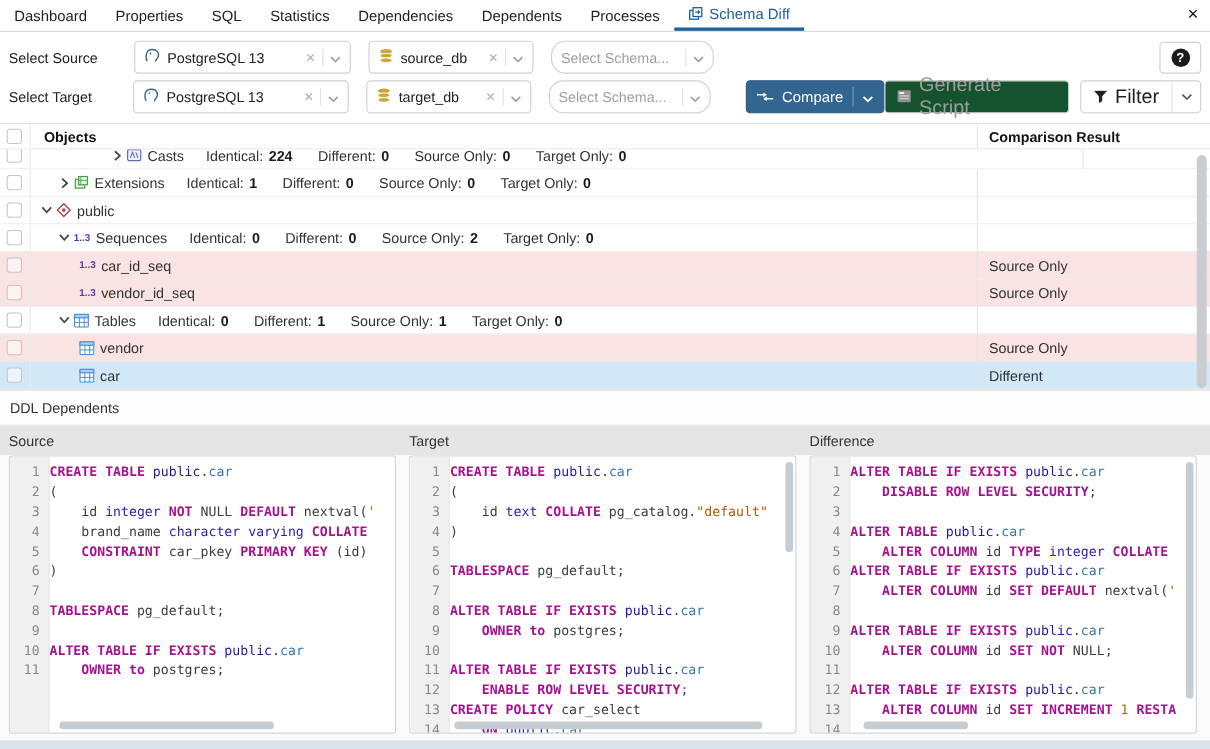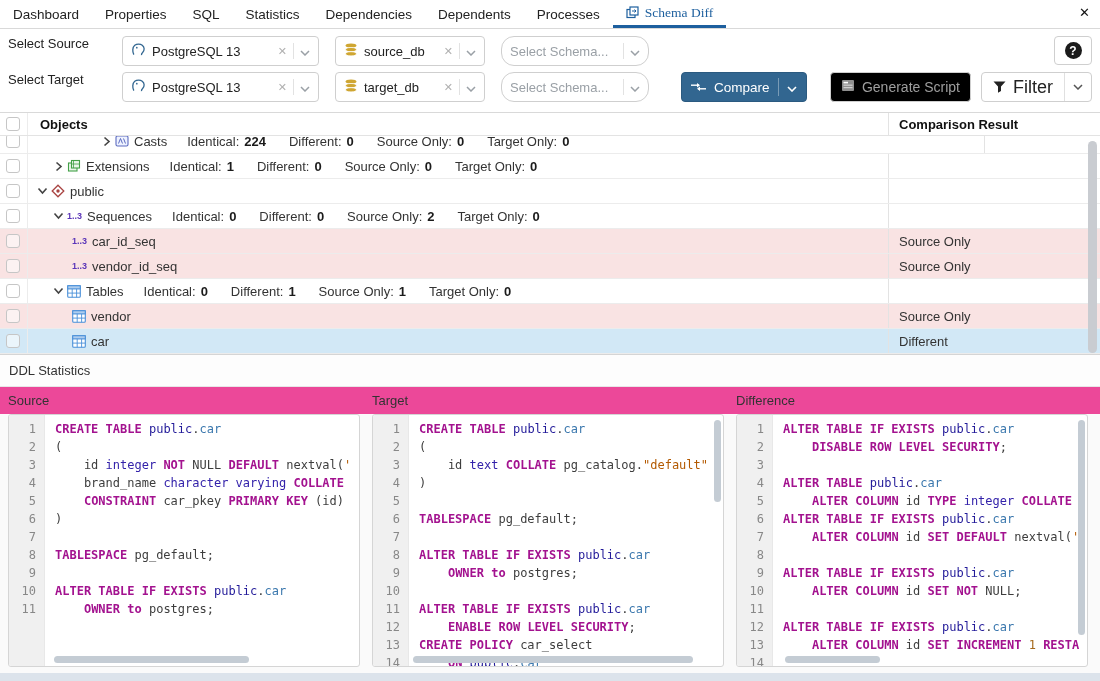--- a/index.html
+++ b/index.html
@@ -5,41 +5,41 @@
   * { box-sizing: border-box; }
   html,body { margin:0; padding:0; }
   body {
     width:1100px; height:681px; overflow:hidden; position:relative;
     font-family:"Liberation Sans", sans-serif; font-size:13px; color:#222;
     background:#fff;
   }
   
   .tabbar { height:29px; display:flex; align-items:stretch; border-bottom:1px solid #d9d9d9; background:#fff; position:relative; }
   .tab { padding:0 13px; display:flex; align-items:center; gap:6px; color:#222; font-size:13.5px; cursor:pointer; }
-  .tab.active { color:#1d5f9e; border-bottom:3px solid #1d5f9e; padding-bottom:0;font-family:Liberation Serif, serif; }
+  .tab.active { color:#1d5f9e; border-bottom:3px solid #1d5f9e; padding-bottom:0; }
   .tab .ticon svg { display:block; }
   .closebtn { position:absolute; right:10px; top:6px; font-size:13px; color:#111; cursor:pointer; line-height:1; }
   
   .toolbar { padding:3px 8px 8px 8px; border-bottom:1px solid #d9d9d9; background:#fff; }
-  .toolrow { display:flex; height:32px; margin-top:4px; }
+  .toolrow { display:flex; align-items:center; height:32px; margin-top:4px; }
   .rowlabel { width:114px; font-size:13px; color:#222; }
   .dd { display:flex; align-items:center; background:#fff; border:1px solid #cfcfcf; border-radius:4px; height:30px; padding:0 8px; gap:6px; margin-right:16px; cursor:pointer; }
   .dd .val { flex:1; font-size:13px; color:#222; white-space:nowrap; overflow:hidden; }
   .dd .val.ph { color:#9aa0a6; }
   .dd .clear { color:#b0b0b0; font-size:11px; }
   .dd .sep { width:1px; height:16px; background:#e2e2e2; }
   .w-server { width:197px; }
   .w-db { width:150px; }
   .w-schema { width:148px;border-radius:13px; }
   .helpbtn { margin-left:auto; width:38px; height:29px; border:1px solid #cfcfcf; border-radius:4px; background:#fff; display:flex; align-items:center; justify-content:center; cursor:pointer; }
   .helpdot { width:17px; height:17px; border-radius:50%; background:#1b1b1b; color:#fff; font-size:12px; font-weight:bold; display:flex; align-items:center; justify-content:center; }
   .cmpbtn { margin-left:16px; background:#326690; border:1px solid #2b5a80; color:#fff; border-radius:4px; height:30px; display:flex; align-items:center; padding:0 9px; gap:8px; font-size:13.5px; cursor:pointer; }
   .cmpbtn .divider { width:1px; height:18px; background:rgba(255,255,255,.35); }
   .rightbtns { margin-left:auto; display:flex; gap:10px; }
-  .btn { border:1px solid #cfcfcf; border-radius:4px; height:30px; background:#000000; display:flex; align-items:center; padding:0 10px; gap:7px; font-size:14px; color:#222; cursor:pointer; }
+  .btn { border:1px solid #cfcfcf; border-radius:4px; height:30px; background:#14532d; display:flex; align-items:center; padding:0 10px; gap:7px; font-size:18px; color:#222; cursor:pointer; }
   .btn.disabled { color:#9e9e9e; cursor:default; }
   .splitbtn { display:flex; border:1px solid #cfcfcf; border-radius:4px; height:30px; background:#fff; overflow:hidden; }
   .splitbtn .main { display:flex; align-items:center; gap:7px; padding:0 11px; font-size:18px; cursor:pointer; }
   .splitbtn .arrow { display:flex; align-items:center; padding:0 8px; border-left:1px solid #e0e0e0; cursor:pointer; }
   
   .grid { height:242px; position:relative; overflow:hidden; border-bottom:1px solid #d5d5d5; background:#fff; }
   .ghead { display:flex; height:23px; align-items:center; border-bottom:1px solid #e3e3e3; font-weight:bold; }
   .cbcell { width:28px; align-self:stretch; display:flex; align-items:center; border-right:1px solid #ececec; flex:0 0 28px; }
   .cb { width:14px; height:14px; border:1px solid #c6c6c6; border-radius:3px; margin-left:6px; background:rgba(255,255,255,.55); }
   .ocell { flex:0 0 860px; display:flex; align-items:center; overflow:hidden; align-self:stretch; }
@@ -55,29 +55,29 @@
   .chev { width:17px; display:flex; align-items:center; justify-content:center; flex:0 0 17px; cursor:pointer; }
   .nico { display:flex; align-items:center; margin-right:5px; }
   .tname { font-size:13px; color:#333; white-space:nowrap; }
   .counts { display:flex; margin-left:20px; gap:23px; font-size:13px; color:#333; white-space:nowrap; }
   .cpair { display:flex; gap:5px; }
   .cval { font-weight:bold; color:#1b1b1b; }
   .seqicon { color:#5b35b8; font-weight:bold; font-size:9px; letter-spacing:0; font-family:"Liberation Sans",sans-serif; }
   .gthumb { position:absolute; top:28px; right:3px; width:9px; height:212px; background:#c9ccd1; border-radius:5px; }
   
   .ddlbar { height:32px; display:flex; align-items:center; padding:0 9px; border-bottom:1px solid #e7e7e7; background:#fdfdfd; font-size:13px; color:#333; }
-  .colheads { height:27px; display:flex; align-items:center; background:#ec4899; padding-left:8px; font-size:13px; color:#333; }
+  .colheads { height:27px; display:flex; align-items:center; background:#e5e5e5; padding-left:8px; font-size:13px; color:#333; }
   .colheads span { width:364px; }
   .panes { display:flex; padding:0 8px; gap:12px; background:#fafafa; height:253px; }
   .pane { width:352px; border:1px solid #d5d5d5; border-radius:3px; background:#fff; position:relative; overflow:hidden; }
   .gutterbg { position:absolute; left:0; top:0; bottom:0; width:36px; background:#f0f0f0; border-right:1px solid #e8e8e8; }
   .code { position:absolute; inset:0; padding-top:5px; font-family:"DejaVu Sans Mono", monospace; font-size:12px; line-height:18px; }
   .cl { display:flex; height:18px; white-space:pre; }
   .ln { flex:0 0 36px; width:36px; text-align:right; padding-right:9px; color:#888; }
-  .ct { padding-left:10px; }
+  .ct { }
   .kw { color:#a3128f; font-weight:bold; }
   .ty { color:#3322aa; }
   .sc { color:#221a99; }
   .rl { color:#3a77ad; }
   .tx { color:#3d3d3d; }
   .nm { color:#a5691c; }
   .st { color:#b35900; }
   .hthumb { position:absolute; bottom:3px; height:7px; background:#c4ccd4; border-radius:4px; }
   .vthumb { position:absolute; right:2px; width:7px; background:#c4ccd4; border-radius:4px; }
   .spacer { height:6px; background:#fafafa; }
@@ -481,21 +481,21 @@
         <span class="tname">car</span>
       </div>
       <div class="rcell">Different</div>
     </div>
 
   </div>
   <div class="gthumb"></div>
 </div>
 
 <div class="ddlbar">
-  <span>DDL Statistics</span>
+  <span>DDL Dependents</span>
 </div>
 <div class="colheads">
   <span>Source</span>
   <span>Target</span>
   <span>Difference</span>
 </div>
 <div class="panes">
   <div class="pane">
     <div class="gutterbg"></div>
     <div class="code">

